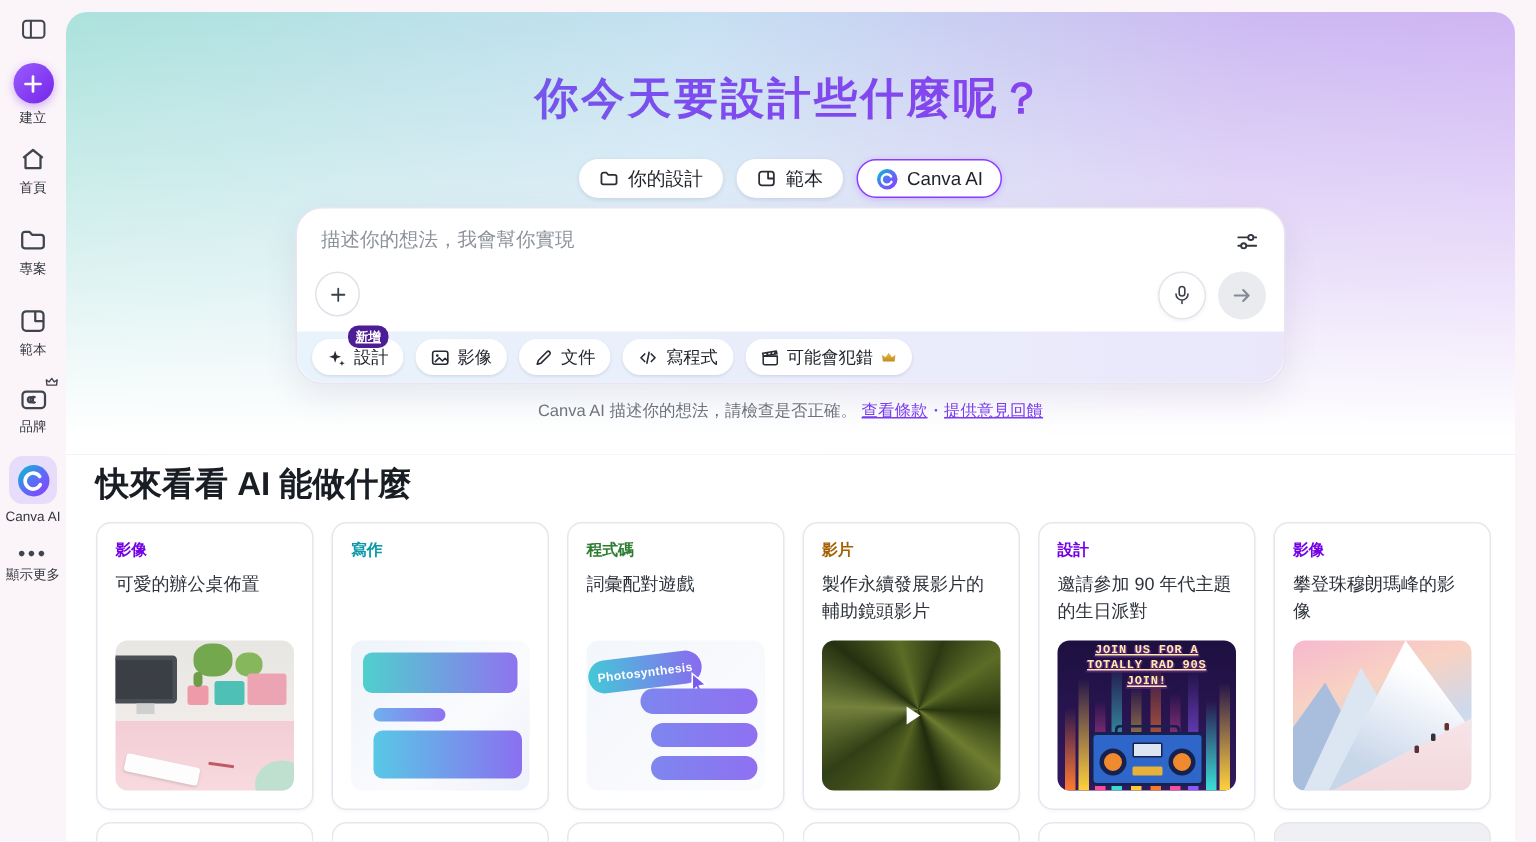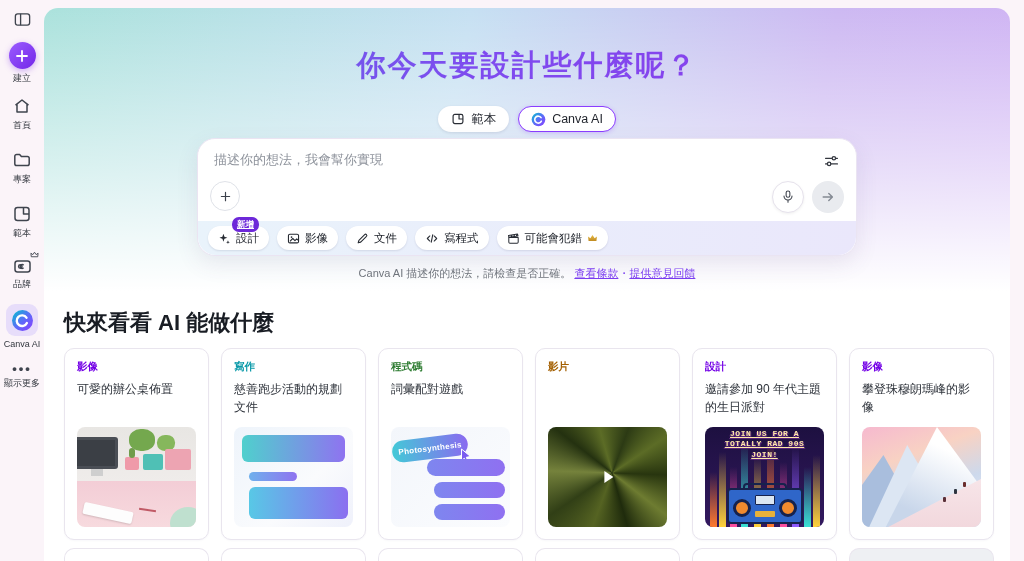--- a/index.html
+++ b/index.html
@@ -88,21 +88,21 @@
     height:34px; border-radius:0 0 18px 18px; padding:0 10px;
     background:linear-gradient(90deg,#e9f3fb,#eae7fb);
     display:flex; align-items:center; gap:8px;
   }
   .chip {
     position:relative; height:24px; padding:0 10px; border-radius:12px; background:#fff;
     display:flex; align-items:center; gap:5px; font-size:11.5px; color:#22262e;
     box-shadow:0 1px 2px rgba(40,40,80,.12); cursor:pointer; white-space:nowrap;
   }
   .chip-badge {
-    position:absolute; top:-9px; left:24px; background:#6d28d9; color:#fff;
+    position:absolute; top:-9px; left:24px; background:#4c1d95; color:#fff;
     font-size:8.5px; font-weight:bold; padding:1.5px 5px; border-radius:7px;text-decoration:underline;
   }
 
   .disclaimer {
     position:absolute; top:258px; left:0; width:100%; text-align:center;
     font-size:11px; color:#6f747c;
   }
   .disclaimer a { color:#7a3df0; text-decoration:underline; cursor:pointer;font-family:Liberation Mono, monospace; }
   .disc-sep { color:#7a3df0; }
 
@@ -285,20 +285,28 @@
     <span>顯示更多</span>
   </div>
 </nav>
 
 <main class="main">
   <div class="hero-bg"></div>
 
   <h1 class="hero-title">你今天要設計些什麼呢？</h1>
 
   <div class="hero-tabs">
+    <div class="tab-pill">
+      <span>
+        <svg width="14" height="14" viewBox="0 0 20 20" fill="none" stroke="#2a2e36" stroke-width="1.7" stroke-linejoin="round">
+            <path d="M2.8 6.3a1.8 1.8 0 0 1 1.8-1.8h3l1.8 2h6a1.8 1.8 0 0 1 1.8 1.8v5.4a1.8 1.8 0 0 1-1.8 1.8H4.6a1.8 1.8 0 0 1-1.8-1.8z"></path>
+          </svg>
+      </span>
+      <span>你的設計</span>
+    </div>
     <div class="tab-pill">
       <span>
         <svg width="14" height="14" viewBox="0 0 20 20" fill="none" stroke="#2a2e36" stroke-width="1.7" stroke-linejoin="round">
             <rect x="3" y="3.5" width="14" height="13" rx="2.5"></rect>
             <path d="M11.5 3.5V10H17"></path>
           </svg>
       </span>
       <span>範本</span>
     </div>
     <div class="tab-pill active">
@@ -414,21 +422,20 @@
         <div class="org"></div>
           <div class="boxp"></div>
         <div class="kb"></div>
           <div class="pen"></div>
           <div class="chair"></div>
       </div>
     </div>
 
     <div class="card">
       <div class="card-cat" style="color: rgb(11, 154, 169);">寫作</div>
-      <div class="card-title">慈善跑步活動的規劃文件</div>
       <div class="card-art a-doc">
         <div class="b1"></div>
           <div class="pl"></div>
           <div class="b2"></div>
       </div>
     </div>
 
     <div class="card">
       <div class="card-cat" style="color: rgb(47, 125, 51);">程式碼</div>
       <div class="card-title">詞彙配對遊戲</div>
@@ -440,20 +447,21 @@
             </svg>
         </span>
         <div class="p2"></div>
           <div class="p3"></div>
           <div class="p4"></div>
       </div>
     </div>
 
     <div class="card">
       <div class="card-cat" style="color: rgb(163, 95, 0);">影片</div>
+      <div class="card-title">製作永續發展影片的輔助鏡頭影片</div>
       <div class="card-art a-vid">
         <span class="play"></span>
       </div>
     </div>
 
     <div class="card">
       <div class="card-cat" style="color: rgb(115, 0, 230);">設計</div>
       <div class="card-title">邀請參加 90 年代主題的生日派對</div>
       <div class="card-art a-party">
         <div class="bar" style="left:4%;height:55%;background:linear-gradient(to top,#ff7a2e,transparent)"></div>

